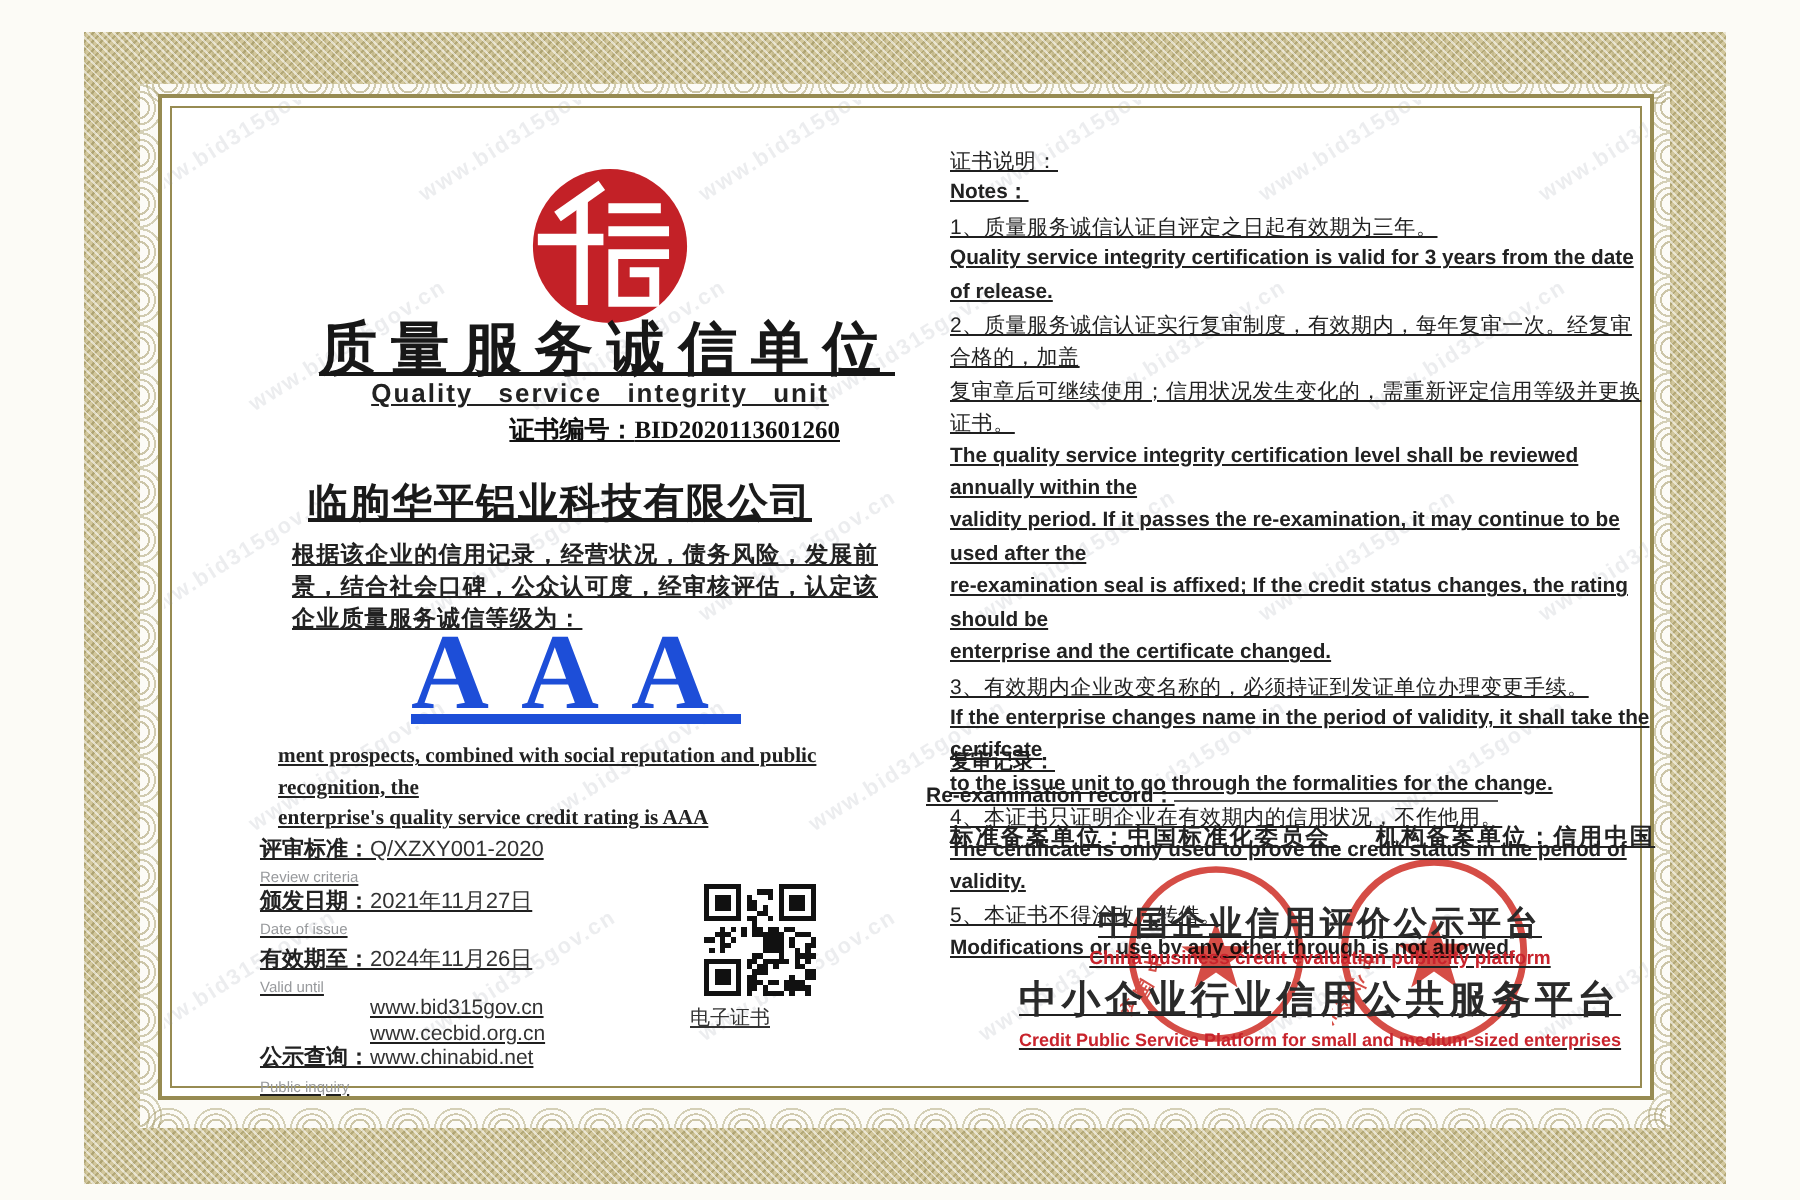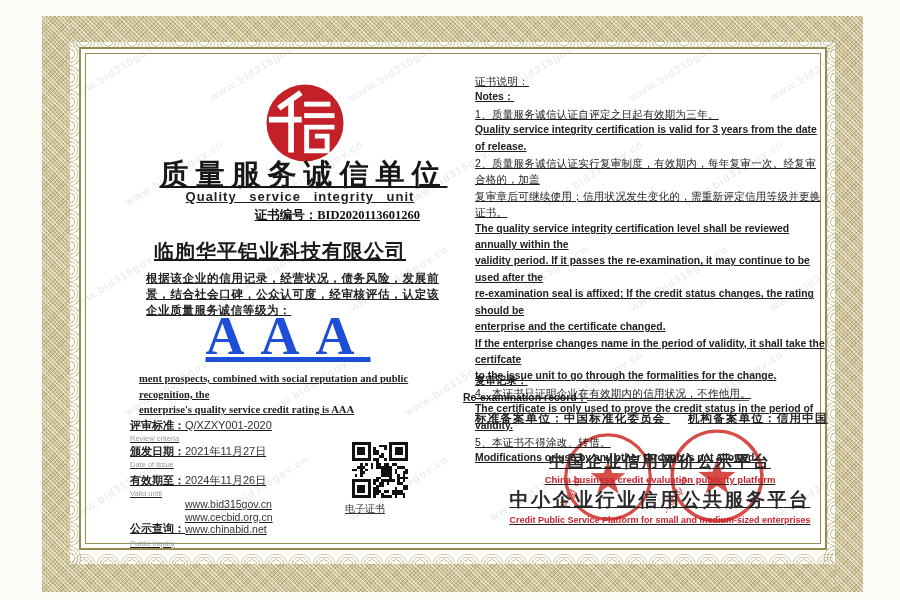--- a/index.html
+++ b/index.html
@@ -323,20 +323,21 @@
     <div class="note-line cn">证书说明：</div>
         <div class="note-line en">Notes：</div>
         <div class="note-line cn">1、质量服务诚信认证自评定之日起有效期为三年。</div>
         <div class="note-line en">Quality service integrity certification is valid for 3 years from the date of release.</div>
         <div class="note-line cn">2、质量服务诚信认证实行复审制度，有效期内，每年复审一次。经复审合格的，加盖</div>
         <div class="note-line cn">复审章后可继续使用；信用状况发生变化的，需重新评定信用等级并更换证书。</div>
         <div class="note-line en">The quality service integrity certification level shall be reviewed annually within the</div>
         <div class="note-line en">validity period. If it passes the re-examination, it may continue to be used after the</div>
         <div class="note-line en">re-examination seal is affixed; If the credit status changes, the rating should be</div>
         <div class="note-line en">enterprise and the certificate changed.</div>
+        <div class="note-line cn">3、有效期内企业改变名称的，必须持证到发证单位办理变更手续。</div>
         <div class="note-line en">If the enterprise changes name in the period of validity, it shall take the certifcate</div>
         <div class="note-line en">to the issue unit to go through the formalities for the change.</div>
         <div class="note-line cn">4、本证书只证明企业在有效期内的信用状况，不作他用。</div>
         <div class="note-line en">The certificate is only used to prove the credit status in the period of validity.</div>
         <div class="note-line cn">5、本证书不得涂改、转借。</div>
         <div class="note-line en">Modifications or use by any other through is not allowed.</div>
       </div>
     <div class="abs" id="review-cn">复审记录：</div>
     <div class="abs" id="review-en">
       <span>Re-examination record：</span><span class="uline"></span>

